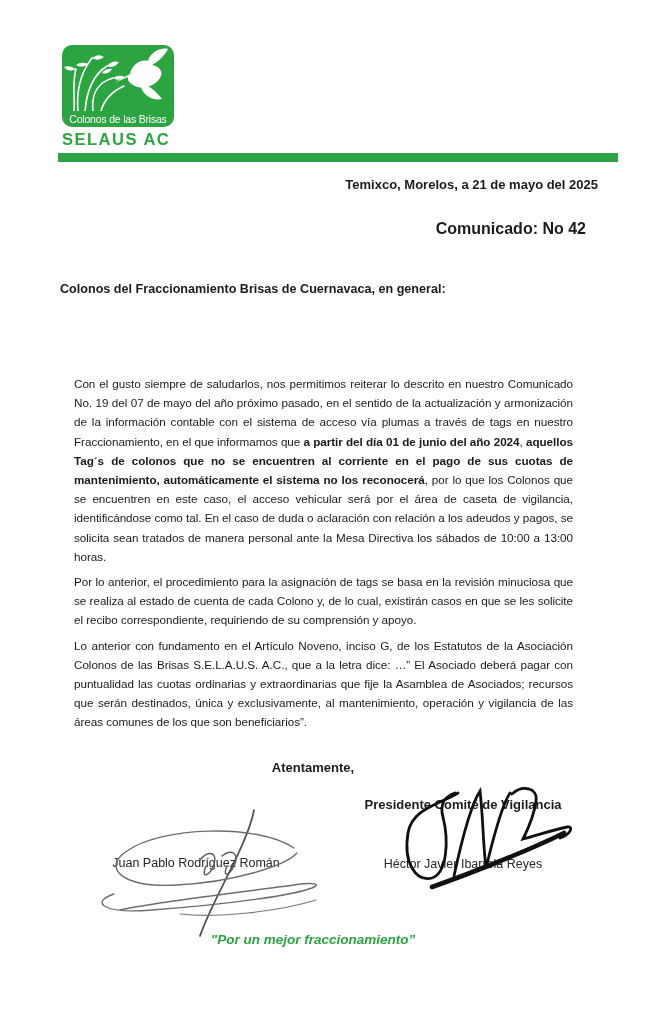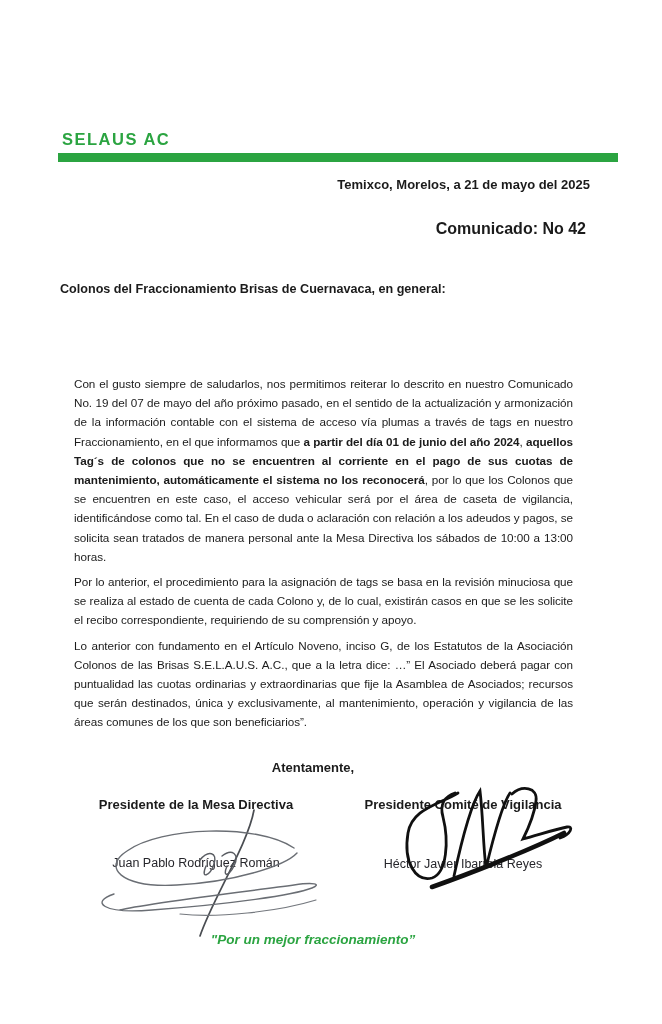--- a/index.html
+++ b/index.html
@@ -20,21 +20,21 @@
   }
   .logo-acronym{
     position:absolute;left:62px;top:130px;width:112px;
     color:#2ba441;font-weight:bold;font-size:16.5px;letter-spacing:1.5px;
   }
   .rule{
     position:absolute;left:58px;top:153px;width:560px;height:9px;background:#2ba441;
   }
   
   .date-line{
-    position:absolute;right:72px;top:177px;font-weight:bold;font-size:13px;
+    position:absolute;right:64px;top:177px;font-weight:bold;font-size:13px;
   }
   .comunicado-line{
     position:absolute;right:76px;top:220px;font-weight:bold;font-size:16px;
   }
   
   .recipient{
     position:absolute;left:60px;top:279px;width:540px;
     font-weight:bold;font-size:12.6px;line-height:21.5px;
   }
   
@@ -72,39 +72,60 @@
   .slogan{
     position:absolute;left:58px;top:932px;width:510px;text-align:center;
     color:#2ba441;font-weight:bold;font-style:italic;font-size:13.5px;
   }
 </style>
 </head>
 <body>
 
 <div class="page">
 
+  <div class="logo-box">
+    <svg width="112" height="66" viewBox="0 0 112 66" aria-hidden="true">
+      <g stroke="#ffffff" stroke-width="1.6" fill="none" stroke-linecap="round">
+        <path d="M16,66 C14,44 20,26 30,13"></path>
+        <path d="M23,66 C25,42 34,28 45,21"></path>
+        <path d="M31,66 C29,48 37,37 51,33"></path>
+        <path d="M39,66 C43,52 53,45 62,41"></path>
+        <path d="M12,66 C13,52 10,38 14,24"></path>
+      </g>
+      <g fill="#ffffff">
+        <path d="M30,13 q6,-5 12,-1 q-6,5 -12,1 Z"></path>
+        <path d="M26,19 q-7,-3 -12,1 q6,4 12,-1 Z"></path>
+        <path d="M45,21 q5,-6 12,-4 q-5,7 -12,4 Z"></path>
+        <path d="M51,33 q6,-4 12,-1 q-6,5 -12,1 Z"></path>
+        <path d="M14,24 q-6,-4 -12,-2 q5,6 12,2 Z"></path>
+        <path d="M40,28 q4,-5 10,-4 q-4,6 -10,4 Z"></path>
+        <path d="M52,38 L68,29 C70,20 78,14 86,16 C88,8 98,2 106,4 C102,12 94,18 90,20 C96,21 101,25 99,31 C95,40 84,44 76,42 C69,40 65,36 66,32 Z"></path>
+        <path d="M79,42 C81,50 90,56 100,54 C94,46 88,42 84,40 Z"></path>
+      </g>
+    </svg>
+    <div class="logo-org">Colonos de las Brisas</div>
+  </div>
   <div class="logo-acronym">SELAUS AC</div>
   <div class="rule"></div>
 
   <div class="date-line">Temixco, Morelos, a 21 de mayo del 2025</div>
   <div class="comunicado-line">Comunicado: No 42</div>
 
   <div class="recipient">
     <div>Colonos del Fraccionamiento Brisas de Cuernavaca, en general:</div>
   </div>
 
   <div class="bodytext">
     <p><span>Con el gusto siempre de saludarlos, nos permitimos reiterar lo descrito en nuestro Comunicado No. 19 del 07 de mayo del año próximo pasado, en el sentido de la actualización y armonización de la información contable con el sistema de acceso vía plumas a través de tags en nuestro Fraccionamiento, en el que informamos que </span><span class="b">a partir del día 01 de junio del año 2024</span><span>, </span><span class="b">aquellos Tag´s de colonos que no se encuentren al corriente en el pago de sus cuotas de mantenimiento, automáticamente el sistema no los reconocerá</span><span>, por lo que los Colonos que se encuentren en este caso, el acceso vehicular será por el área de caseta de vigilancia, identificándose como tal. En el caso de duda o aclaración con relación a los adeudos y pagos, se solicita sean tratados de manera personal ante la Mesa Directiva los sábados de 10:00 a 13:00 horas.</span></p>
     <p>Por lo anterior, el procedimiento para la asignación de tags se basa en la revisión minuciosa que se realiza al estado de cuenta de cada Colono y, de lo cual, existirán casos en que se les solicite el recibo correspondiente, requiriendo de su comprensión y apoyo.</p>
     <p><span>Lo anterior con fundamento en el Artículo Noveno, inciso G, de los Estatutos de la Asociación Colonos de las Brisas S.E.L.A.U.S. A.C., que a la letra dice: …” </span><span class="i">El Asociado deberá pagar con puntualidad las cuotas ordinarias y extraordinarias que fije la Asamblea de Asociados; recursos que serán destinados, única y exclusivamente, al mantenimiento, operación y vigilancia de las áreas comunes de los que son beneficiarios”.</span></p>
   </div>
 
   <div class="atentamente">Atentamente,</div>
 
-  <div class="sig-title-left">Presidente de la Mesa Directiva</div>
   <div class="sig-title-right">Presidente Comité de Vigilancia</div>
 
   <div class="sig-name-left">Juan Pablo Rodríguez Román</div>
   <div class="sig-name-right">Héctor Javier Ibarrola Reyes</div>
 
   <svg class="sig-left-svg" width="250" height="135" viewBox="0 0 250 135" aria-hidden="true">
     <g fill="none" stroke-linecap="round">
       <path d="M172,6 C166,40 130,96 118,132" stroke="#4a4d52" stroke-width="1.7"></path>
       <path d="M212,44 C175,19 78,23 45,47 C20,63 38,84 95,81 C152,78 203,62 215,49" stroke="#6a6e74" stroke-width="1.4"></path>
       <path d="M118,56 c8,-10 18,-8 14,4 c-4,12 -14,16 -8,2 m16,-10 c10,-8 18,-2 12,10 c-5,10 -12,12 -7,0" stroke="#5a5d63" stroke-width="1.4"></path>

